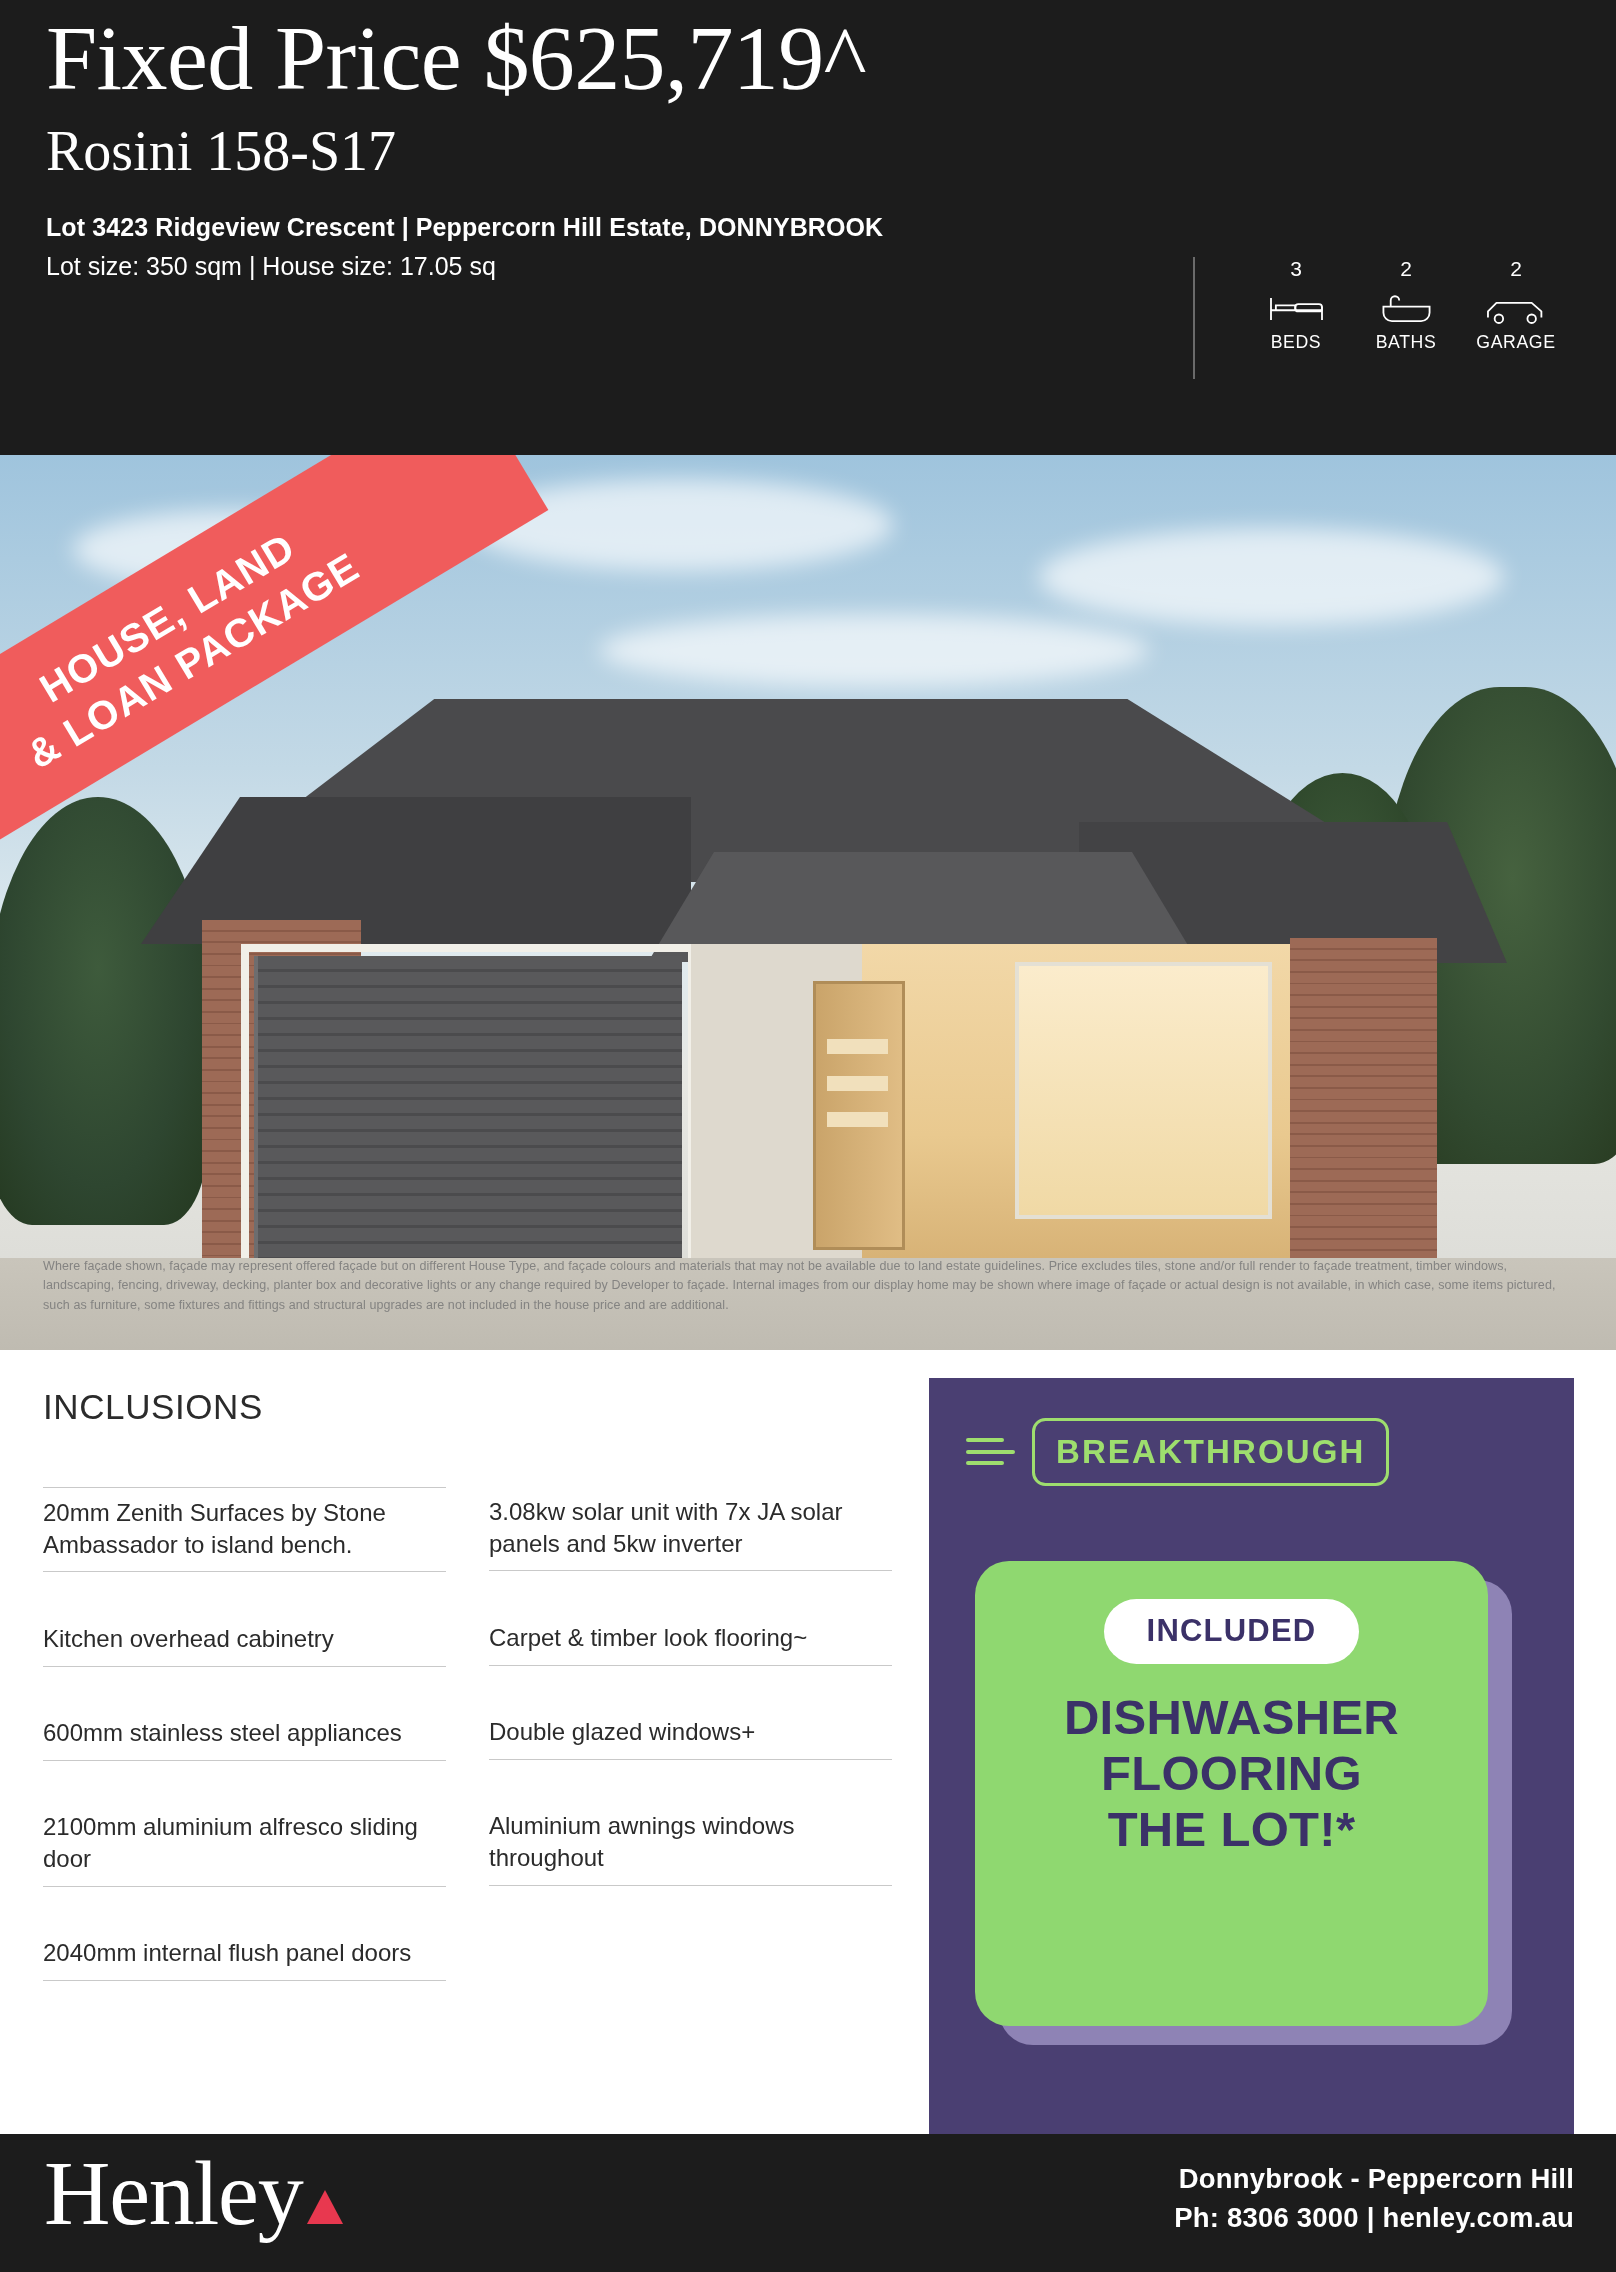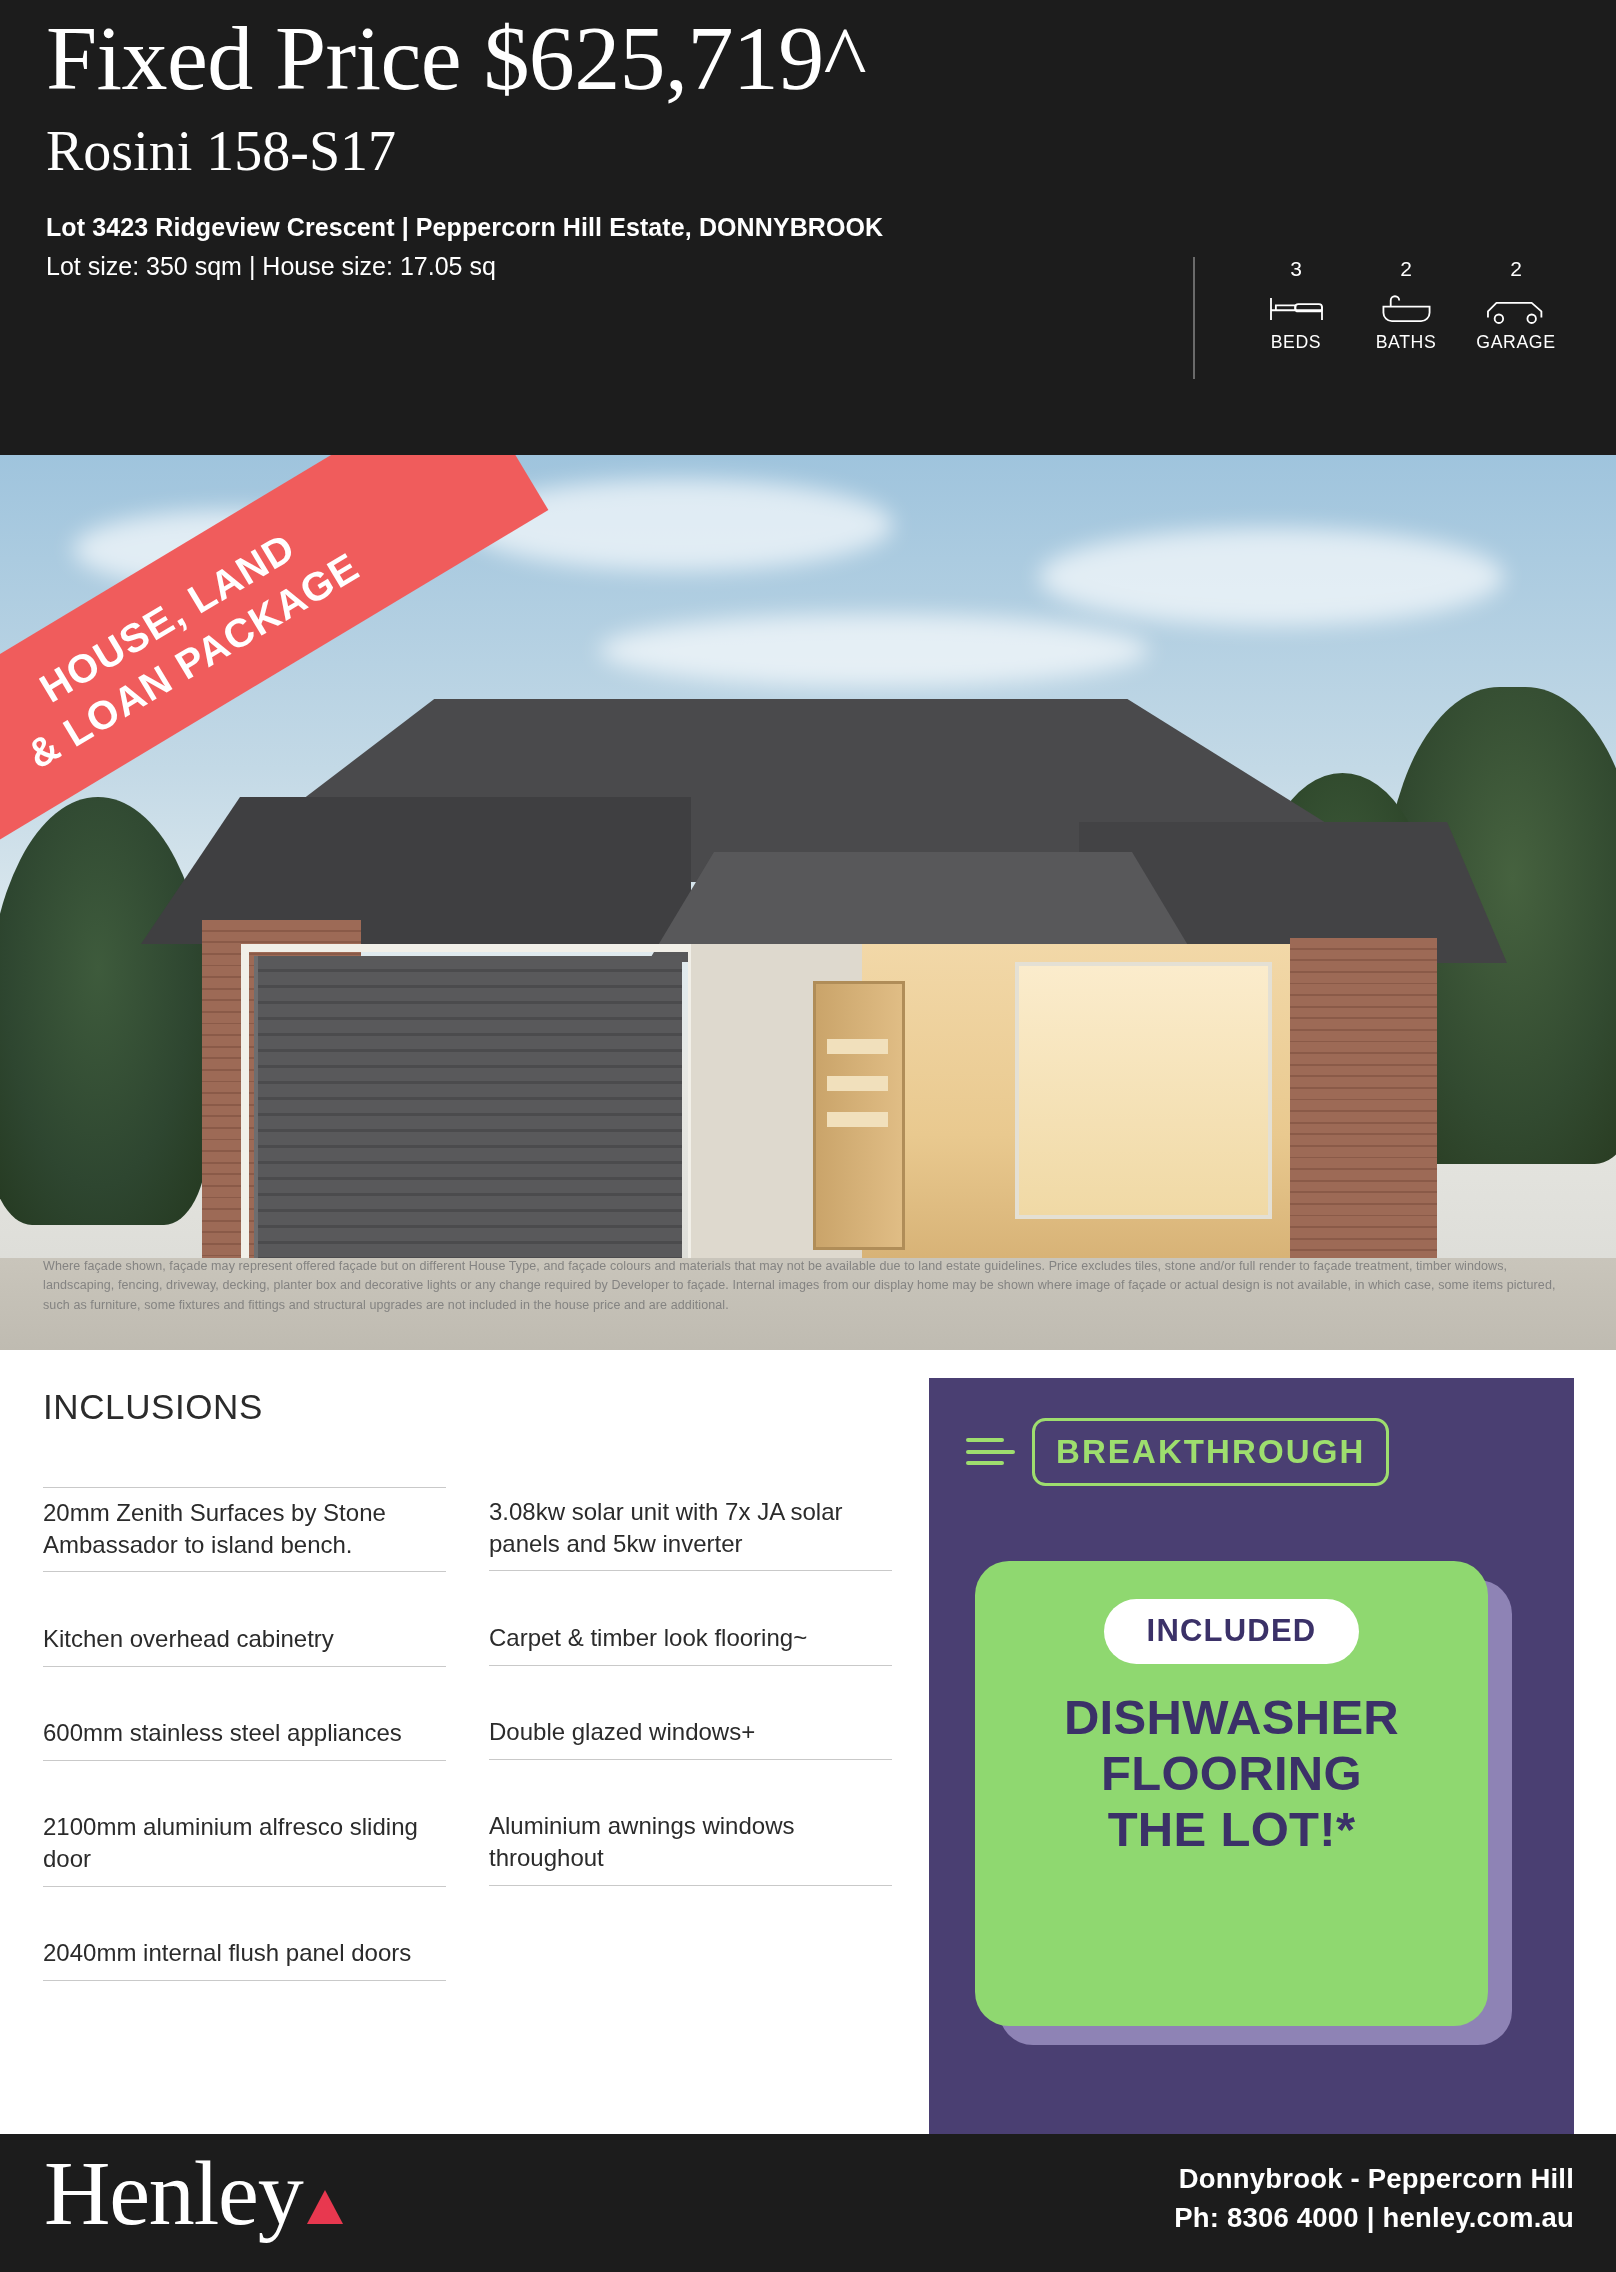--- a/index.html
+++ b/index.html
@@ -481,19 +481,19 @@
         </div>
       </div>
     </div>
 
     <div class="footer">
       <div class="logo">
         <span>Henley</span><span class="logo-tri"></span>
       </div>
       <div class="foot-right">
         <div class="foot-line1">Donnybrook - Peppercorn Hill</div>
-        <div class="foot-line2">Ph: 8306 4000 | henley.com.au</div>
+        <div class="foot-line2">Ph: 8306 3000 | henley.com.au</div>
       </div>
     </div>
 
   </div>
 </div>
 
 
 </body></html>

